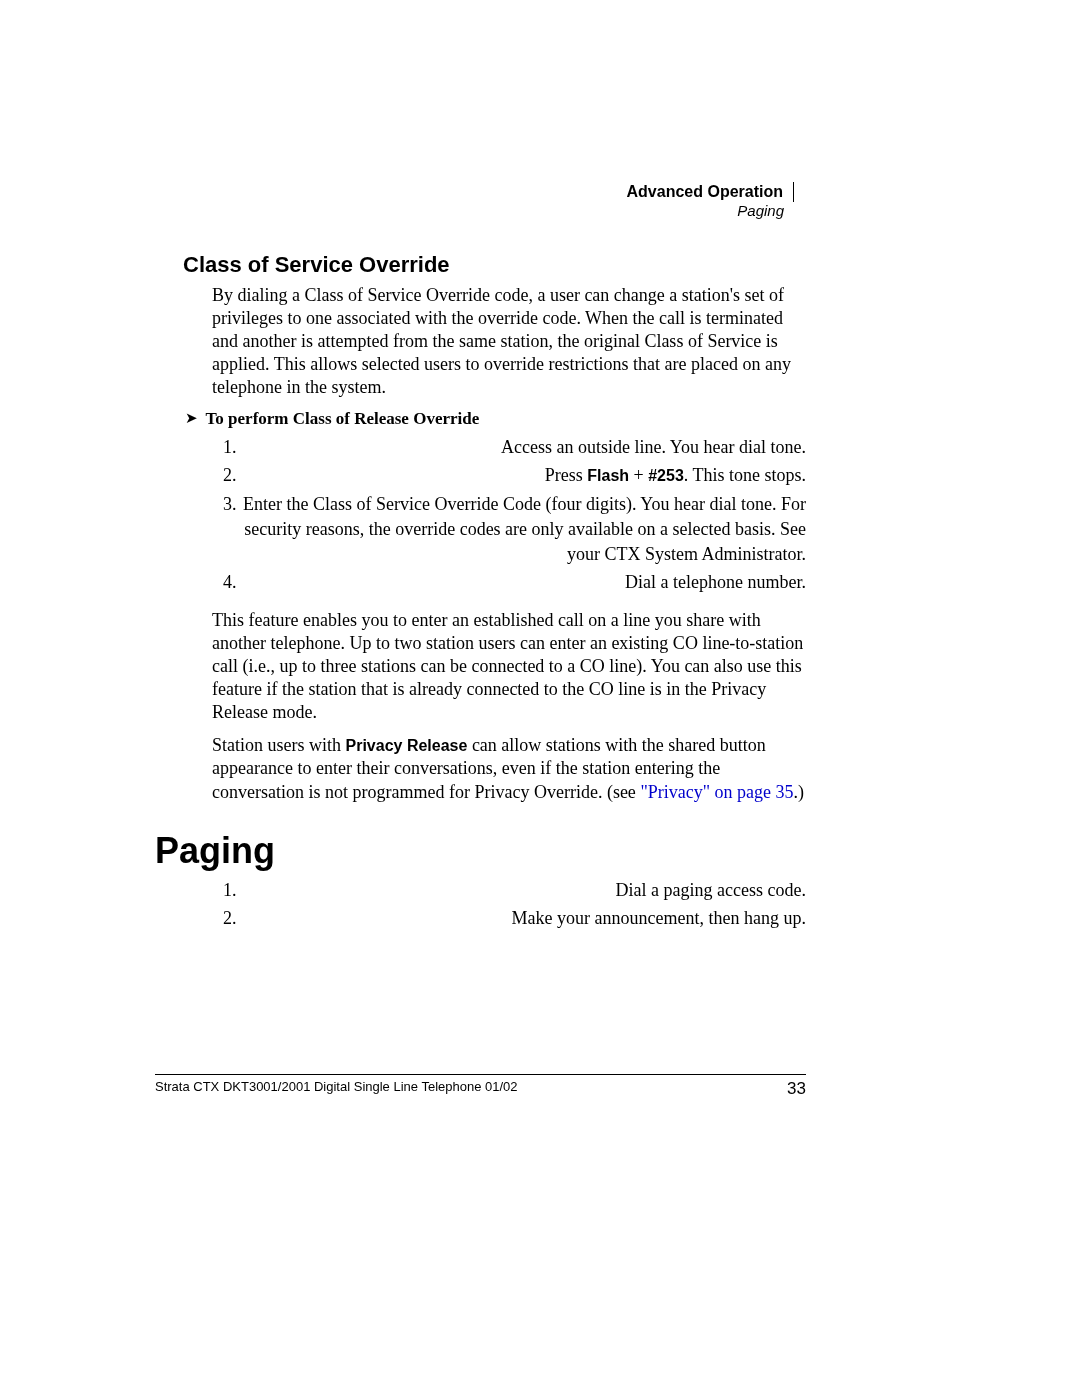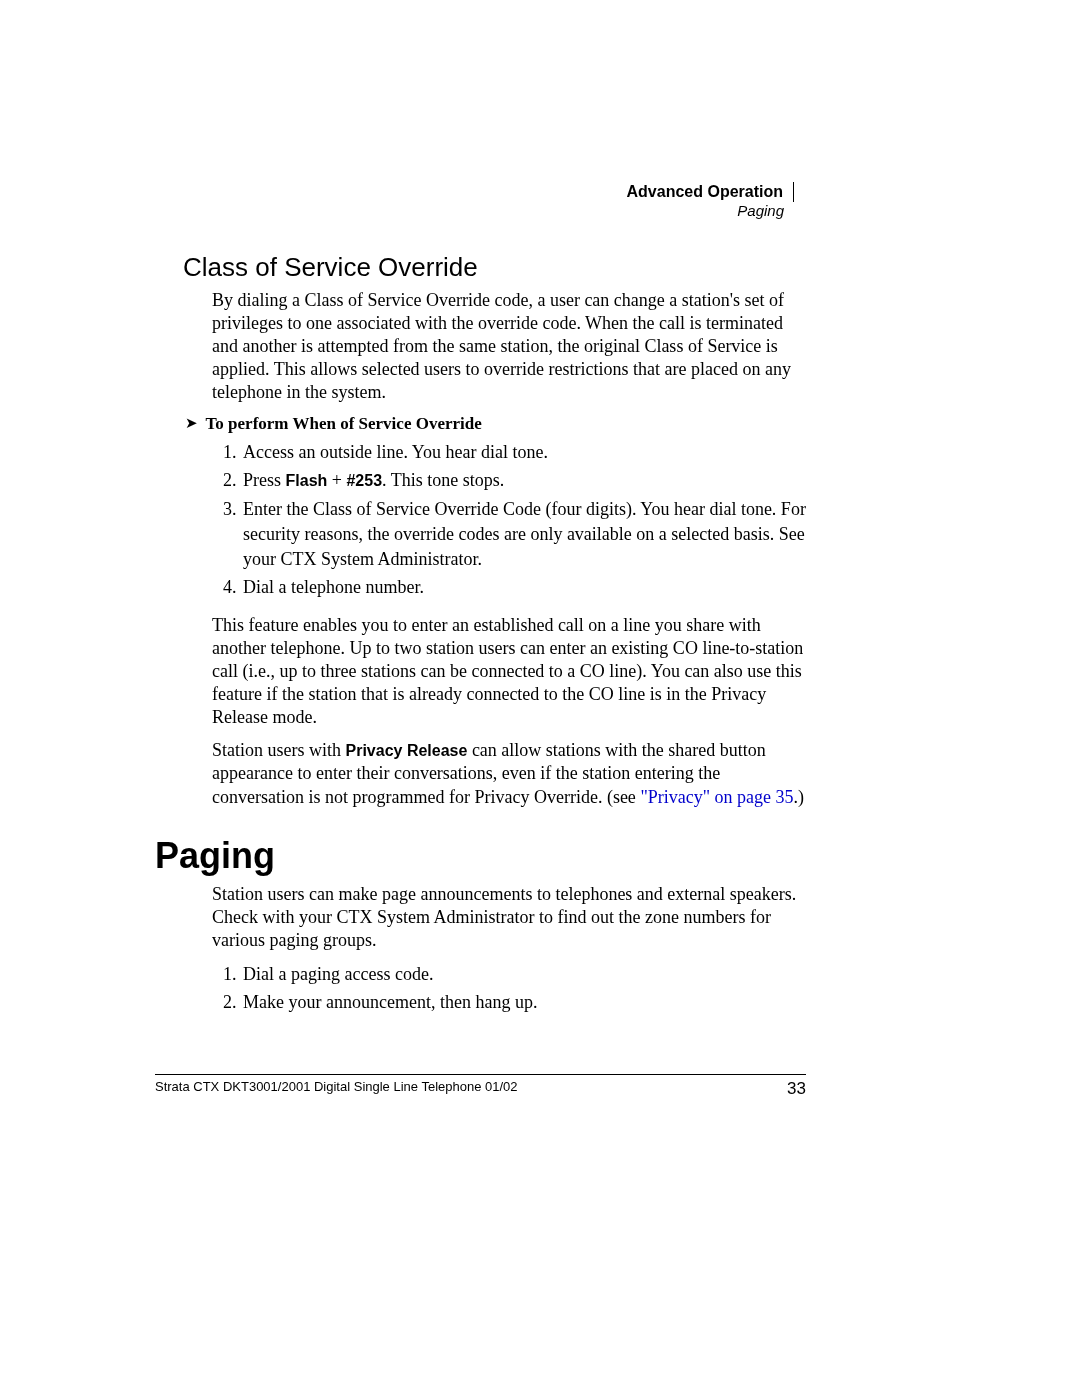--- a/index.html
+++ b/index.html
@@ -36,22 +36,22 @@
     font-size: 15px;
     padding-right: 10px;
   }
 
   .content {
     margin-top: 72px;
   }
 
   h2.section {
     font-family: Arial, Helvetica, sans-serif;
-    font-weight: normal;
-    font-size: 26px;
+    font-weight: bold;
+    font-size: 22px;
     margin: 8px 0 6px 28px;
   }
   h1.main {
     font-family: Arial, Helvetica, sans-serif;
     font-weight: bold;
     font-size: 36px;
     margin: 26px 0 6px 0;
   }
 
   p.body {
@@ -76,20 +76,21 @@
 
   ol.steps {
     margin: 2px 0 14px 60px;
     padding-left: 26px;
     font-size: 18px;
     line-height: 1.4;
   }
   ol.steps li {
     margin-bottom: 3px;
     padding-left: 2px;
+    text-align: right;
   }
 
   .sans-bold {
     font-family: Arial, Helvetica, sans-serif;
     font-weight: bold;
     font-size: 16px;
     margin-top: 24px;
   }
   .xref {
     color: #0000cc;
@@ -128,34 +129,33 @@
     <div class="line1">Advanced Operation</div>
     <div class="line2">Paging</div>
   </div>
 
   <div class="content">
 
     <h2 class="section">Class of Service Override</h2>
     <p class="body">By dialing a Class of Service Override code, a user can change a station's set of privileges to one associated with the override code. When the call is terminated and another is attempted from the same station, the original Class of Service is applied. This allows selected users to override restrictions that are placed on any telephone in the system.</p>
 
     <div class="proc-head">
-      <span class="arrow">➤</span><span class="label">To perform When of Service Override</span>
+      <span class="arrow">➤</span><span class="label">To perform Class of Release Override</span>
     </div>
     <ol class="steps">
       <li>Access an outside line. You hear dial tone.</li>
       <li><span>Press </span><span class="sans-bold">Flash</span><span> + </span><span class="sans-bold">#253</span><span>. This tone stops.</span></li>
       <li>Enter the Class of Service Override Code (four digits). You hear dial tone. For security reasons, the override codes are only available on a selected basis. See your CTX System Administrator.</li>
       <li>Dial a telephone number.</li>
     </ol>
 
     <p class="body">This feature enables you to enter an established call on a line you share with another telephone. Up to two station users can enter an existing CO line-to-station call (i.e., up to three stations can be connected to a CO line). You can also use this feature if the station that is already connected to the CO line is in the Privacy Release mode.</p>
     <p class="body"><span>Station users with </span><span class="sans-bold">Privacy Release</span><span> can allow stations with the shared button appearance to enter their conversations, even if the station entering the conversation is not programmed for Privacy Override. (see </span><span class="xref">"Privacy" on page 35</span><span>.)</span></p>
 
     <h1 class="main">Paging</h1>
-    <p class="body">Station users can make page announcements to telephones and external speakers. Check with your CTX System Administrator to find out the zone numbers for various paging groups.</p>
 
     <ol class="steps">
       <li>Dial a paging access code.</li>
       <li>Make your announcement, then hang up.</li>
     </ol>
 
   </div>
 
   <div class="footer-rule"></div>
   <div class="footer">

